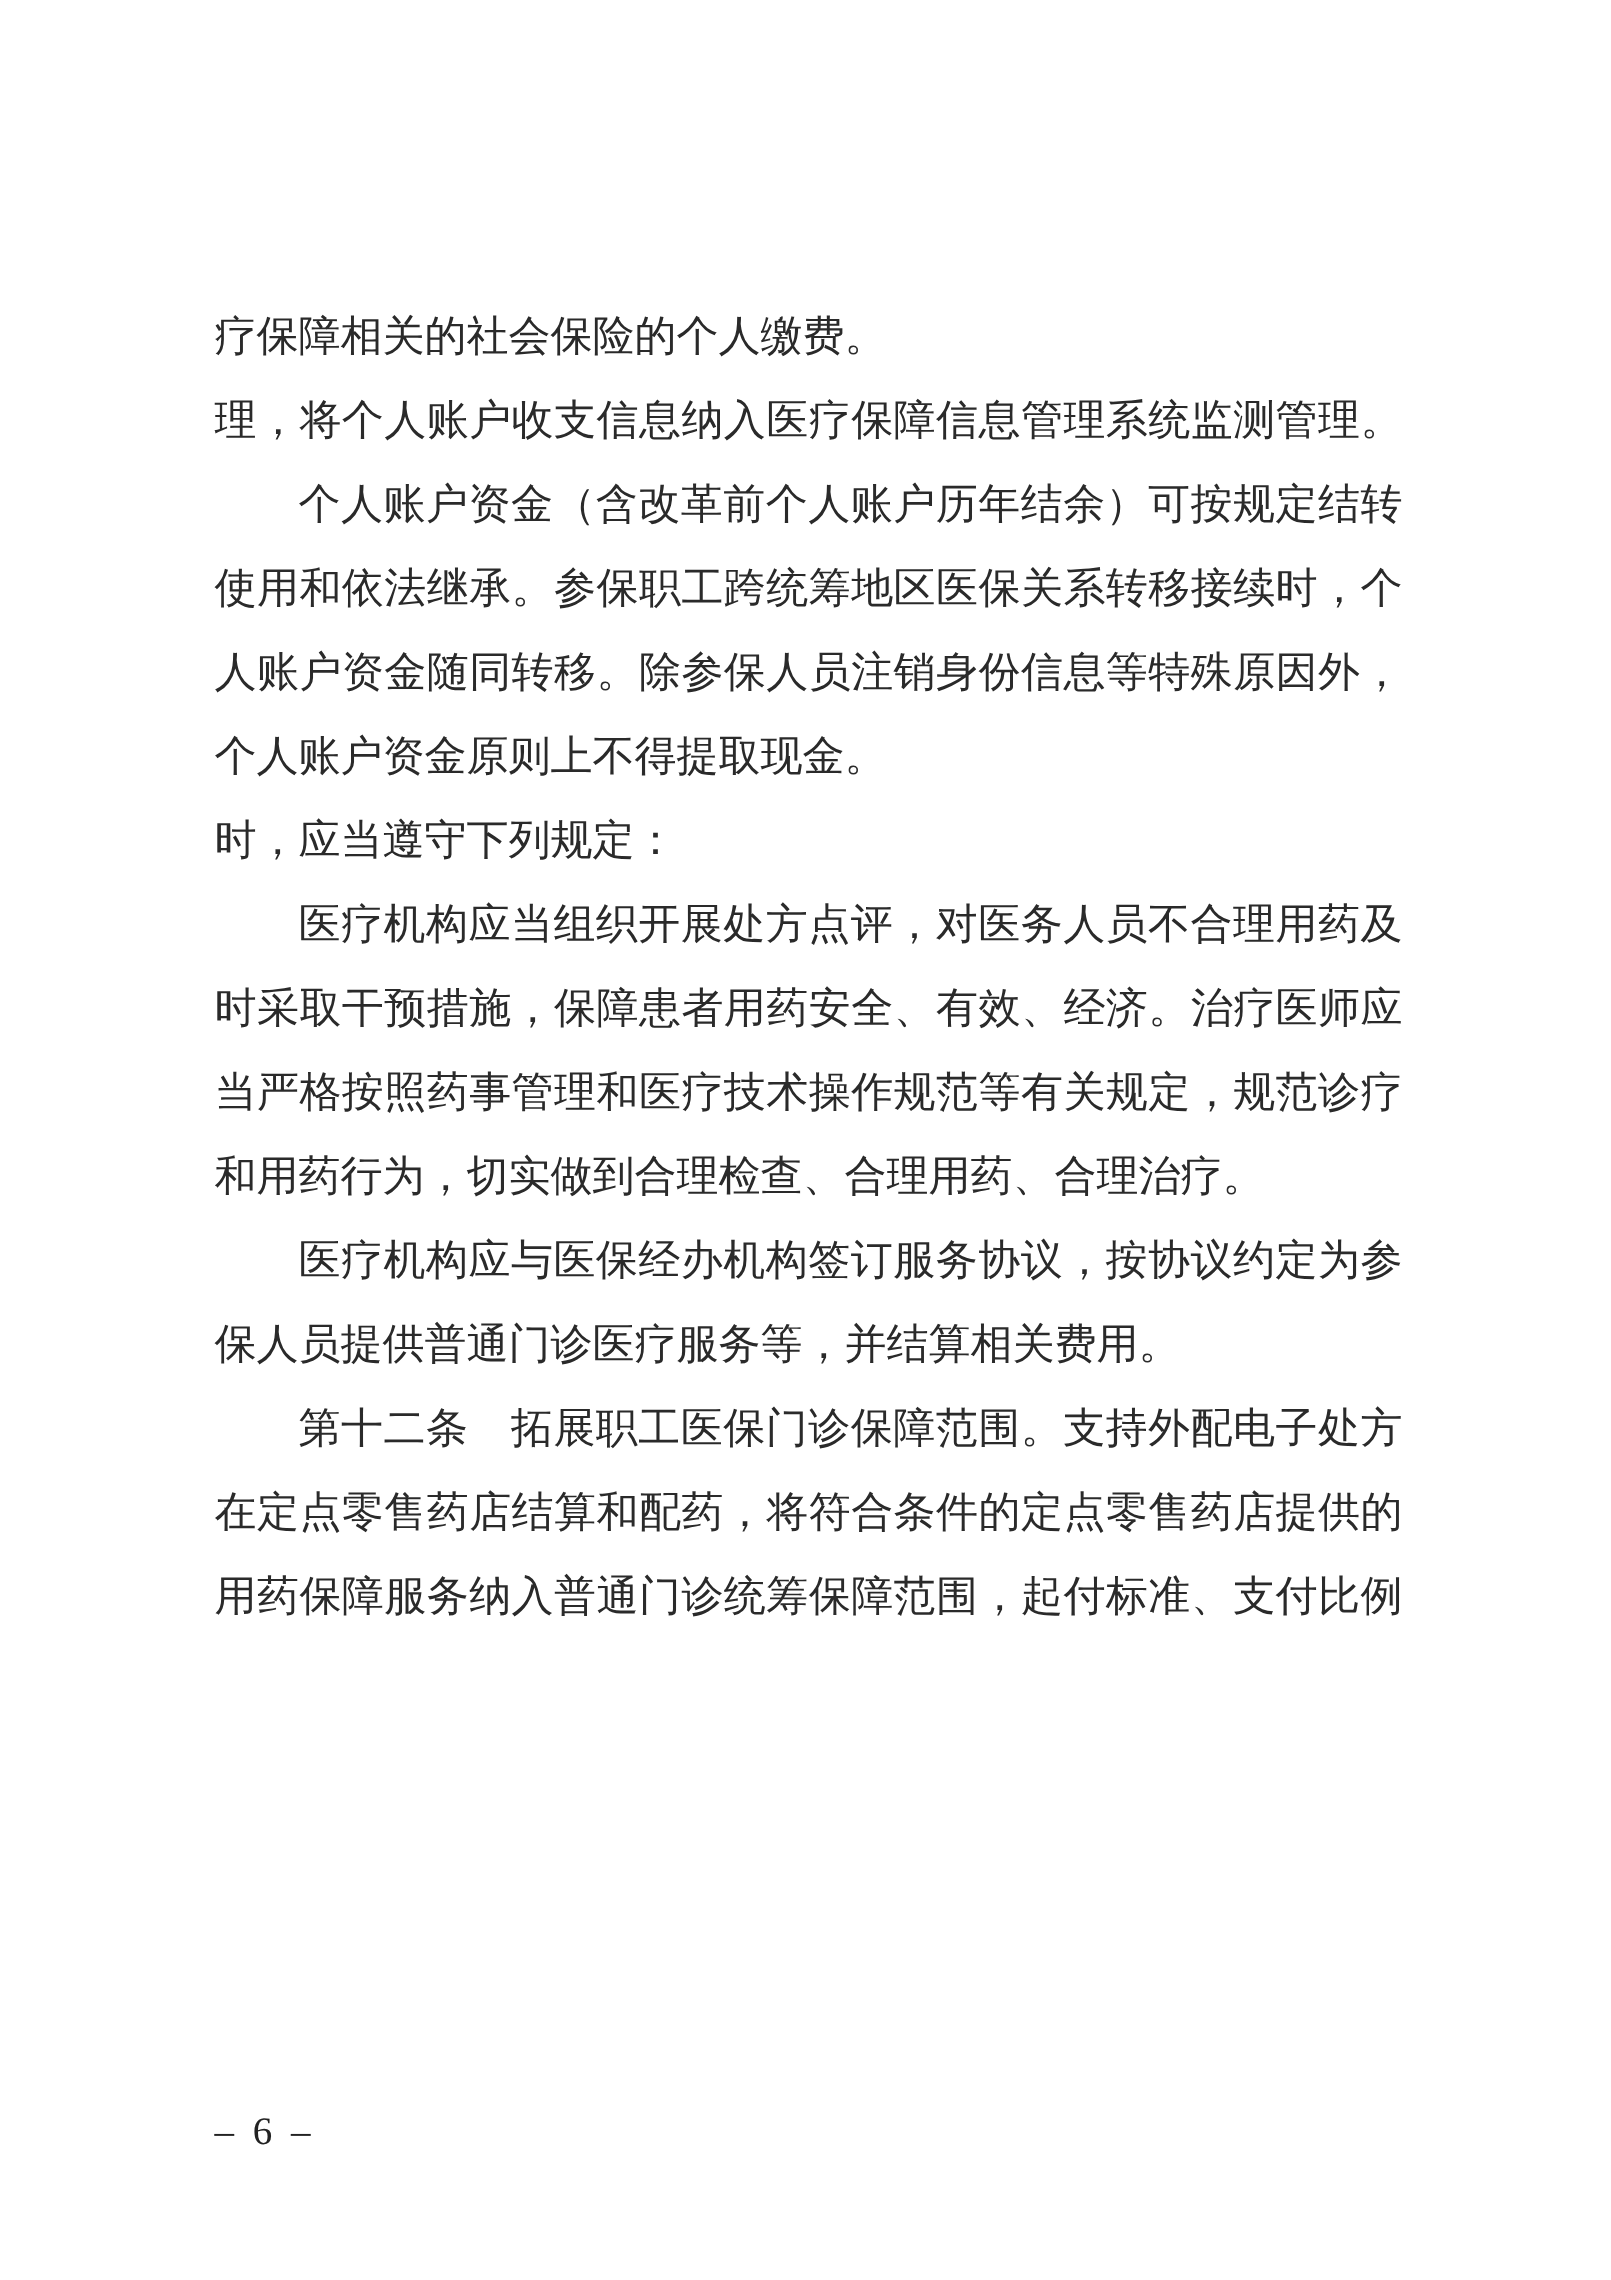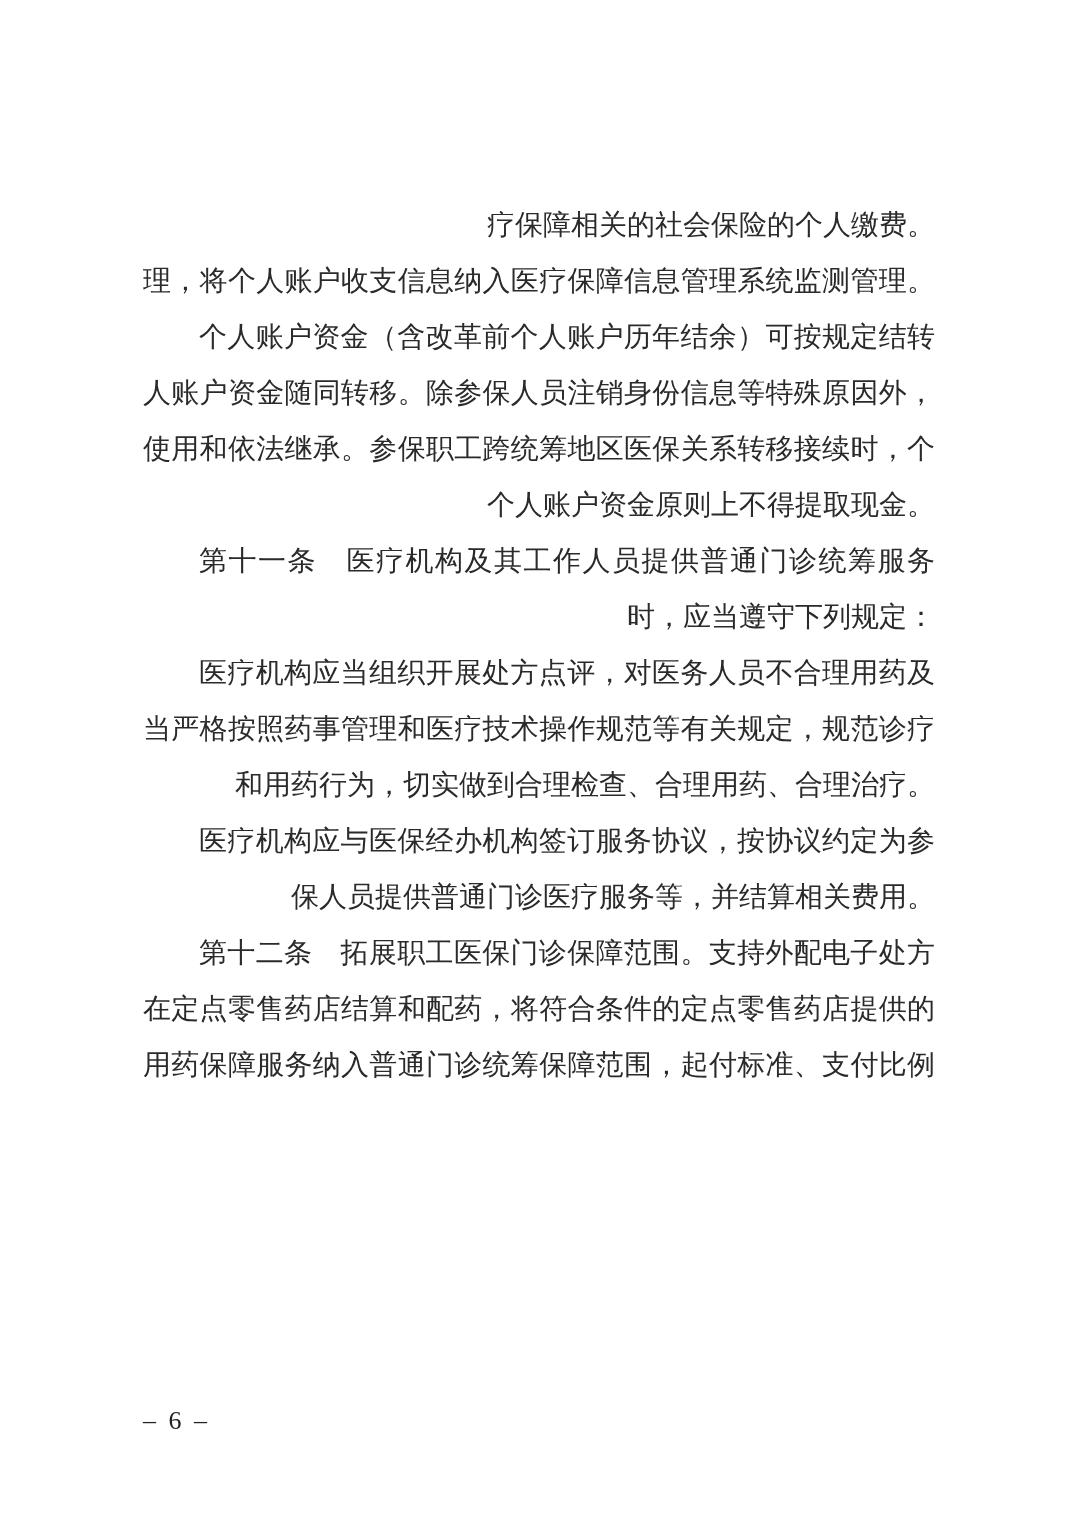--- a/index.html
+++ b/index.html
@@ -16,21 +16,21 @@
     left: 143px;
     top: 197px;
     width: 792px;
   }
   .line {
     font-size: 28px;
     line-height: 56px;
     height: 56px;
     color: #2a2a2a;
     white-space: normal;
-    text-align: right;
+    text-align: left;
   }
   .full {
     text-align: justify;
     text-align-last: justify;
   }
   .ind {
     text-indent: 2em;
   }
   .pagenum {
     position: absolute;
@@ -47,28 +47,28 @@
 <body>
 
 <div class="page">
   <div class="textblock">
 
     <div class="line">疗保障相关的社会保险的个人缴费。</div>
 
     <div class="line full">理，将个人账户收支信息纳入医疗保障信息管理系统监测管理。</div>
 
     <div class="line ind full">个人账户资金（含改革前个人账户历年结余）可按规定结转</div>
+    <div class="line full">使用和依法继承。参保职工跨统筹地区医保关系转移接续时，个</div>
     <div class="line full">人账户资金随同转移。除参保人员注销身份信息等特殊原因外，</div>
-    <div class="line full">使用和依法继承。参保职工跨统筹地区医保关系转移接续时，个</div>
     <div class="line">个人账户资金原则上不得提取现金。</div>
 
-    <div class="line ind full">第十一条　医疗机构及其工作人员提供普通门诊统筹服务</div>
     <div class="line">时，应当遵守下列规定：</div>
 
     <div class="line ind full">医疗机构应当组织开展处方点评，对医务人员不合理用药及</div>
+    <div class="line full">时采取干预措施，保障患者用药安全、有效、经济。治疗医师应</div>
     <div class="line full">当严格按照药事管理和医疗技术操作规范等有关规定，规范诊疗</div>
     <div class="line">和用药行为，切实做到合理检查、合理用药、合理治疗。</div>
 
     <div class="line ind full">医疗机构应与医保经办机构签订服务协议，按协议约定为参</div>
     <div class="line">保人员提供普通门诊医疗服务等，并结算相关费用。</div>
 
 
     <div class="line ind full">第十二条　拓展职工医保门诊保障范围。支持外配电子处方</div>
     <div class="line full">在定点零售药店结算和配药，将符合条件的定点零售药店提供的</div>
     <div class="line full">用药保障服务纳入普通门诊统筹保障范围，起付标准、支付比例</div>

